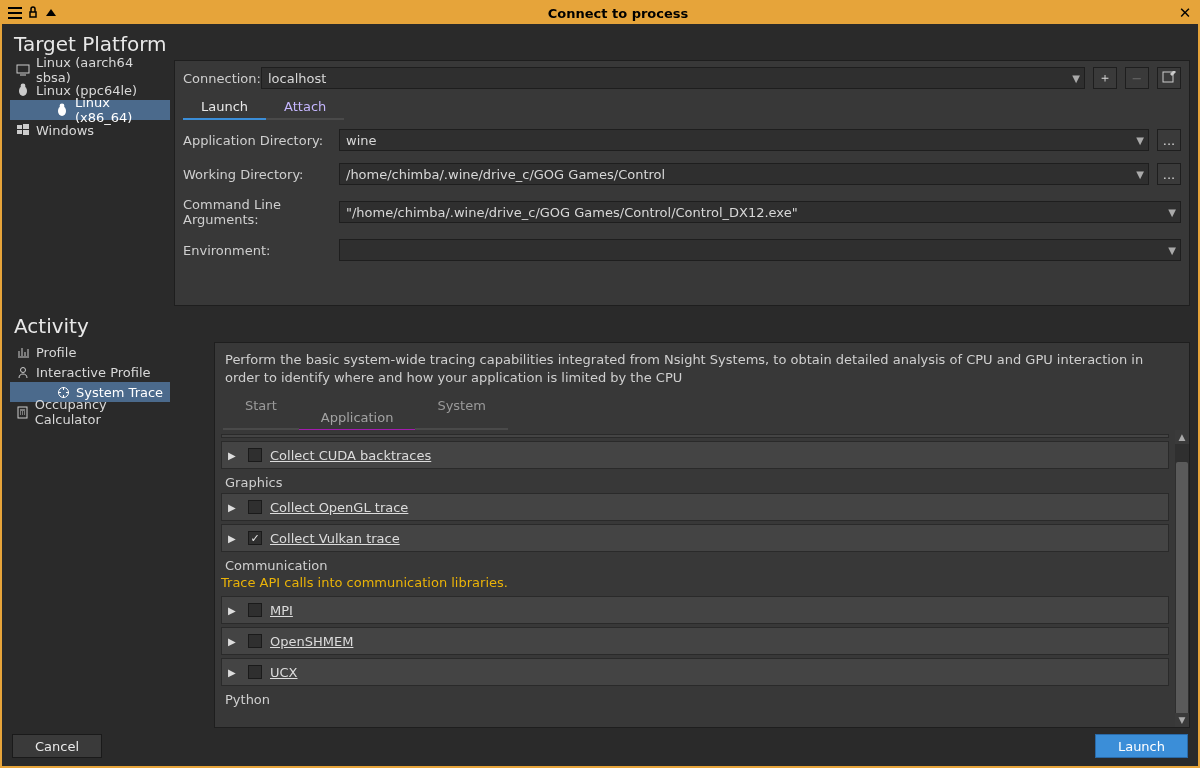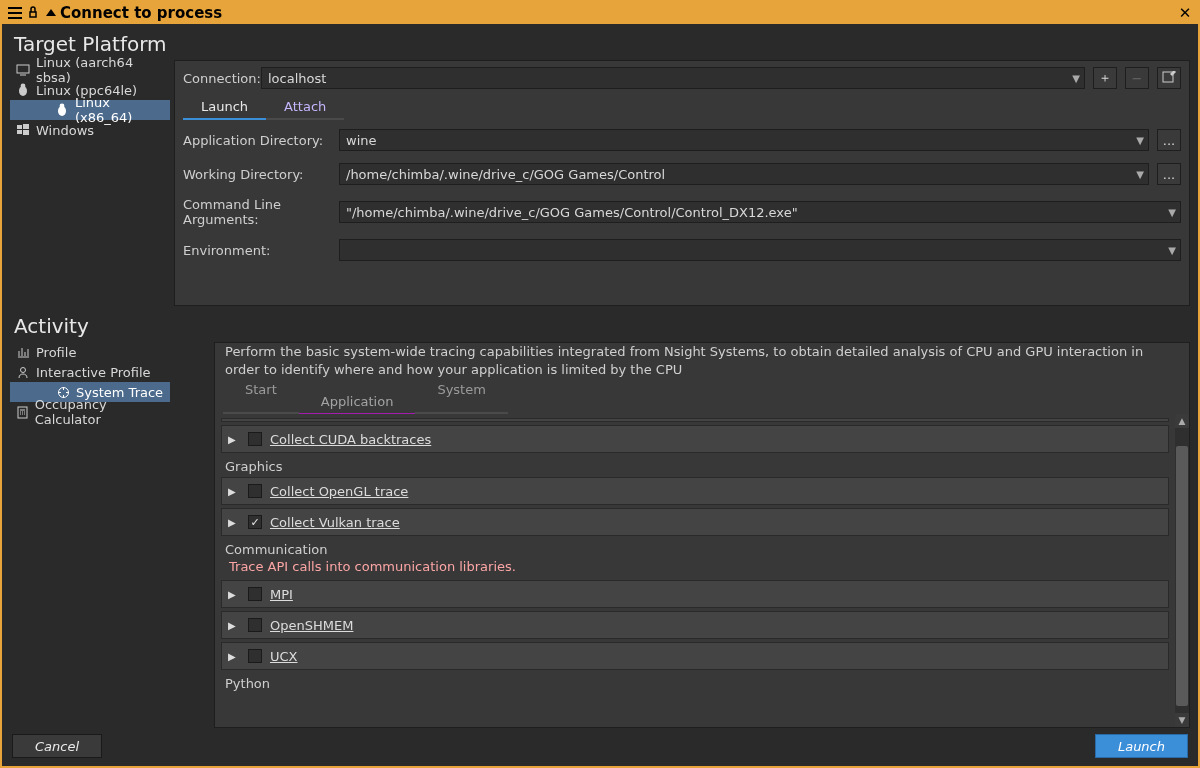--- a/index.html
+++ b/index.html
@@ -1,20 +1,20 @@
 <!DOCTYPE html>
 <html><head>
 <meta charset="utf-8">
 <style>
   * { box-sizing: border-box; margin: 0; padding: 0; }
   html, body { width: 1200px; height: 768px; overflow: hidden; font-family: "DejaVu Sans", "Liberation Sans", sans-serif; font-size: 13px; background: #2a2a2a; }
   .window { width: 1200px; height: 768px; display: flex; flex-direction: column; border: 2px solid #e6a43a; }
   .titlebar { height: 22px; background: #e6a43a; display: flex; align-items: center; padding: 0 4px; color: #000; font-weight: bold; }
   .titlebar .tb-btn { width: 18px; height: 18px; display: flex; align-items: center; justify-content: center; cursor: pointer; font-size: 14px; }
-  .titlebar .title { flex: 1; text-align: left; font-size: 15px; }
+  .titlebar .title { flex: 1; text-align: center; font-size: 13px; }
   .titlebar .close { font-size: 15px; font-weight: bold; }
   .body { flex: 1; background: #2a2a2a; color: #d8d8d8; display: flex; flex-direction: column; padding: 6px 8px; min-height: 0; }
   .section-head { font-size: 20px; color: #e8e8e8; margin: 2px 0 4px 4px; font-weight: normal; }
   .split { display: flex; gap: 4px; min-height: 0; }
   .split.top { height: 246px; }
   .split.bottom { flex: 1; min-height: 0; gap: 44px; }
   .sidebar { width: 160px; flex-shrink: 0; }
   .side-item { display: flex; align-items: center; gap: 6px; padding: 2px 6px; cursor: pointer; color: #d8d8d8; font-size: 13px; height: 20px; }
   .side-item.selected { background: #4b6a8c; color: #fff; padding-left: 46px; }
   .side-item .ico { width: 14px; height: 14px; display: inline-flex; align-items: center; justify-content: center; }
@@ -22,39 +22,39 @@
   .row { display: flex; align-items: center; padding: 6px 8px; gap: 8px; }
   .row .lbl { width: 148px; flex-shrink: 0; color: #cfcfcf; font-size: 13px; }
   .combo { flex: 1; height: 22px; background: #2f2f2f; border: 1px solid #1e1e1e; color: #d8d8d8; padding: 0 6px; display: flex; align-items: center; position: relative; }
   .combo .arrow { position: absolute; right: 4px; top: 50%; transform: translateY(-50%); font-size: 10px; color: #aaa; }
   .iconbtn { width: 24px; height: 22px; background: #3a3a3a; border: 1px solid #1e1e1e; color: #d8d8d8; display: flex; align-items: center; justify-content: center; cursor: pointer; font-size: 13px; }
   .iconbtn.disabled { color: #666; }
   .tabs { display: flex; gap: 0; padding: 0 8px; border-bottom: 1px solid #1e1e1e00; }
   .tab { padding: 4px 18px; color: #c4b5fd; cursor: pointer; border-bottom: 2px solid #4a4a4a; font-size: 13px; }
   .tab.active { color: #e8e8e8; border-bottom: 2px solid #3b8ed8; }
   .form-area { padding: 2px 0 6px 0; }
-  .desc { padding: 0 10px; color: #cfcfcf; font-size: 13px; line-height: 1.35; }
+  .desc { padding: 8px 10px; color: #cfcfcf; font-size: 13px; line-height: 1.35; }
   .tabs2 { display: flex; padding: 0 8px; }
   .tab2 { padding: 4px 22px; color: #9a9a9a; cursor: pointer; border-bottom: 2px solid #4a4a4a; font-size: 13px; }
   .tab2.active { color: #a3a3a3; border-bottom: 1px solid #a21caf; margin-top: 12px; }
   .scroll-area { flex: 1; overflow: hidden; display: flex; min-height: 0; }
   .scroll-inner { flex: 1; padding: 2px 6px 2px 6px; overflow: hidden; }
   .scrollbar { width: 14px; background: #2f2f2f; position: relative; }
   .thumb { position: absolute; left: 1px; right: 1px; top: 32px; height: 260px; background: #5a5a5a; border-radius: 2px; }
   .sb-up, .sb-dn { position: absolute; left: 0; right: 0; height: 14px; background: #3a3a3a; color: #aaa; font-size: 9px; display: flex; align-items: center; justify-content: center; }
   .sb-up { top: 0; } .sb-dn { bottom: 0; }
   .cat { color: #cfcfcf; font-size: 13px; margin: 6px 4px 2px 4px; }
-  .cat-sub { color: #fca5a5; font-size: 13px; margin: 0 4px 6px 8px; }
+  .cat-sub { color: #eab308; font-size: 13px; margin: 0 4px 6px 0; }
   .optrow { display: flex; align-items: center; background: #444; border: 1px solid #2a2a2a; height: 28px; margin: 3px 0; padding: 0 6px; gap: 8px; }
   .expander { width: 12px; color: #ddd; font-size: 10px; cursor: pointer; }
   .chk { width: 14px; height: 14px; background: #2f2f2f; border: 1px solid #1a1a1a; display: inline-flex; align-items: center; justify-content: center; font-size: 11px; color: #eaeaea; cursor: pointer; }
   .chk.checked::after { content: "✓"; }
   .opt-lbl { color: #dcdcdc; font-size: 13px; text-decoration: underline; }
   .footer { display: flex; justify-content: space-between; align-items: center; padding: 6px 2px 2px 2px; }
-  .btn { height: 24px; padding: 0 22px; border: 1px solid #1a1a1a; color: #eaeaea; cursor: pointer; display: flex; align-items: center; font-size: 13px; font-style: italic; }
+  .btn { height: 24px; padding: 0 22px; border: 1px solid #1a1a1a; color: #eaeaea; cursor: pointer; display: flex; align-items: center; font-size: 13px; }
   .btn.normal { background: #3a3a3a; }
   .btn.primary { background: #3b8ed8; border-color: #2a6aa8; color: #fff; }
   svg { display: block; }
 </style>
 </head>
 <body>
 
 <div class="window">
   <div class="titlebar">
     <div class="tb-btn">

